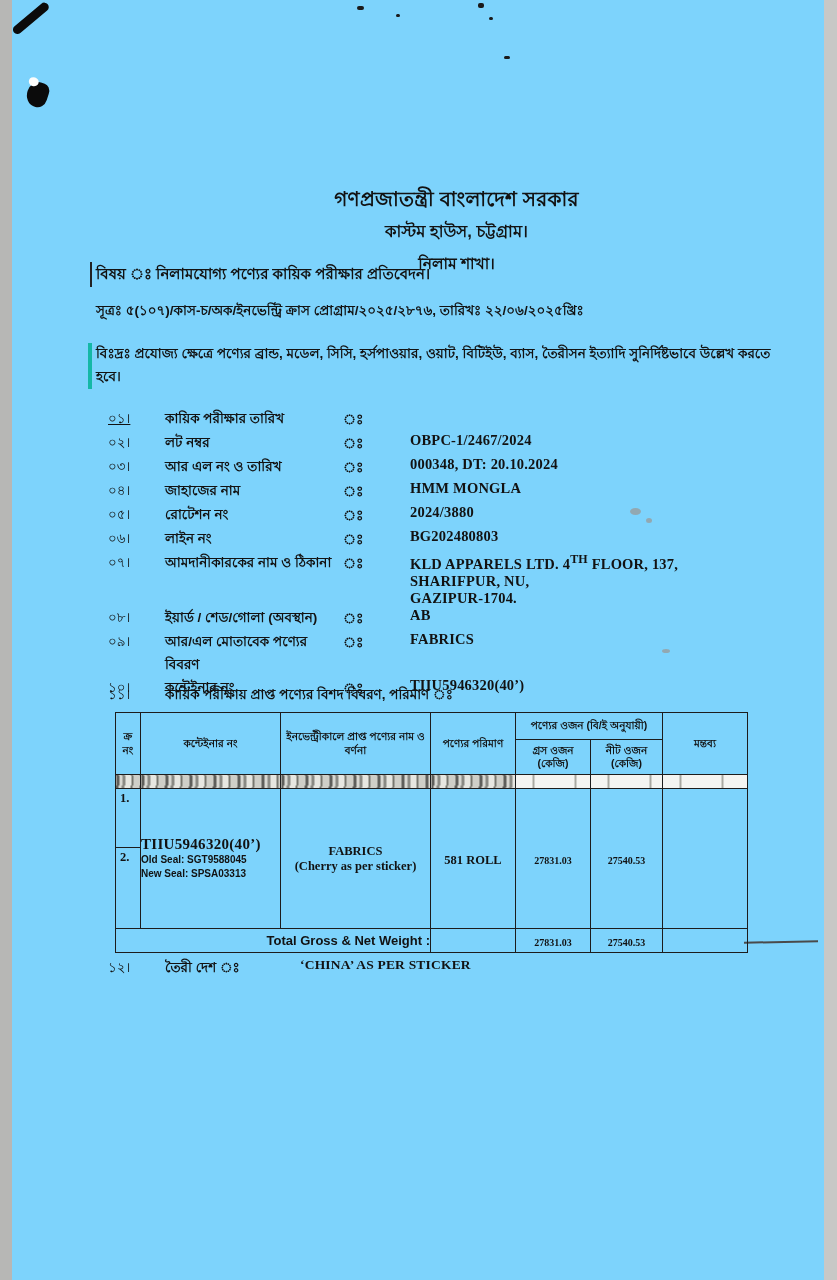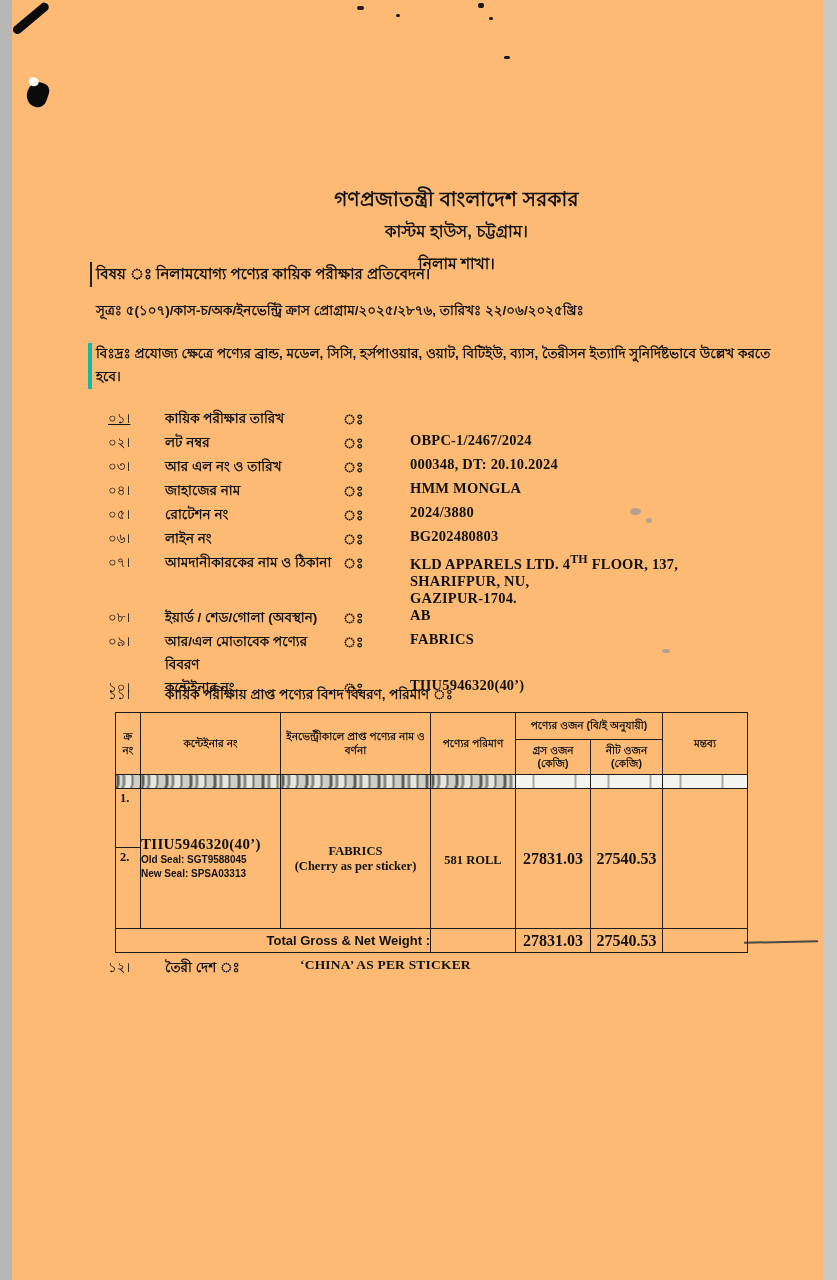--- a/index.html
+++ b/index.html
@@ -1,19 +1,19 @@
 <!DOCTYPE html>
 <html><head>
 <meta charset="utf-8">
 <style>
   html,body{margin:0;padding:0;background:#8f8f8f;}
   .page{
     position:relative;
     width:837px;height:1280px;
-    background:#fdba74;
+    background:#7dd3fc;
     overflow:hidden;
     font-family:"Liberation Serif","DejaVu Serif",serif;
     color:#121212;
   }
   
   .edge-left{position:absolute;left:0;top:0;width:12px;height:1280px;background:#b7b7b5;}
   .edge-right{position:absolute;right:0;top:0;width:13px;height:1280px;background:#c8c8c6;}
   
   .art{position:absolute;background:#0b0b0b;}
   .art-diag{left:14px;top:28px;width:44px;height:9px;border-radius:5px;transform:rotate(-40deg);transform-origin:left center;}
@@ -69,21 +69,21 @@
   td.serial{font-size:12.5px;font-weight:600;vertical-align:top;text-align:left;padding:2px 0 0 4px;}
   tr.row-a td.serial{height:56px;}
   tr.row-b td.serial{height:78px;}
   td.cell-mid{vertical-align:middle;text-align:center;}
   .container-cell{vertical-align:middle;text-align:left;padding-left:8px;}
   .container-no{font-size:15px;font-weight:bold;letter-spacing:.3px;}
   .seal{font-size:10px;font-weight:bold;font-family:"Liberation Sans","DejaVu Sans",sans-serif;line-height:1.4;}
   .desc-name{font-size:12.5px;font-weight:bold;display:block;}
   .desc-note{font-size:12.5px;font-weight:600;display:block;}
   .qty{font-size:12.5px;font-weight:600;}
-  .wt{font-size:16px;font-weight:bold;}
+  .wt{font-size:10px;font-weight:bold;}
   tr.total-row td{height:23px;margin-top:19px;}
   .total-label{text-align:right;font-size:13px;font-weight:bold;padding-right:8px;
     font-family:"Liberation Sans","DejaVu Sans",sans-serif;}
 </style>
 </head>
 <body>
 
 <div class="page">
 
   <div class="edge-left"></div>

